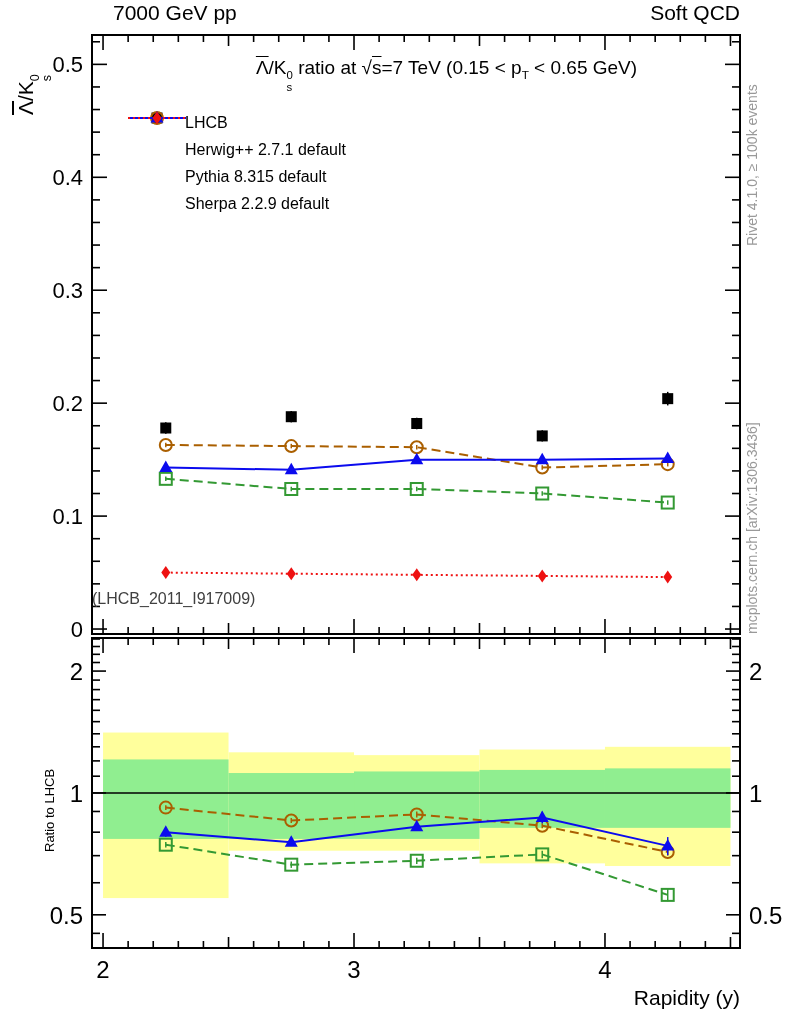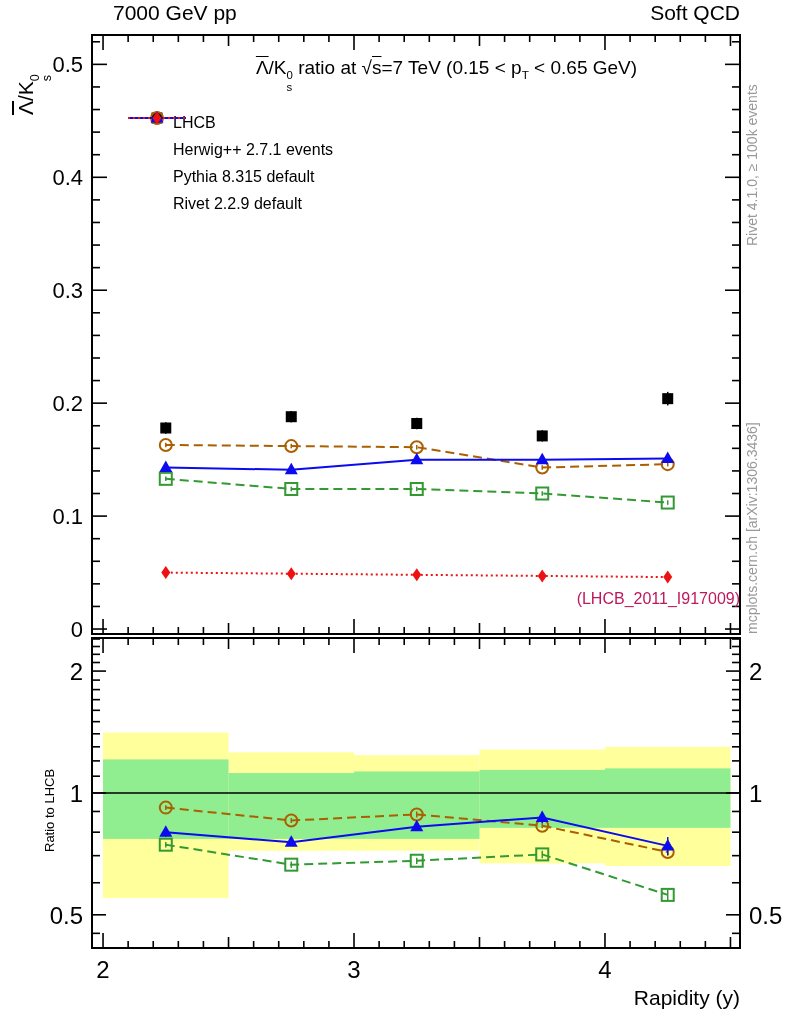--- a/index.html
+++ b/index.html
@@ -10,28 +10,28 @@
   .page svg { position:absolute; left:0; top:0; }
   .hdr-left  { position:absolute; left:101px; top:1px;  font-size:21px; white-space:nowrap;margin-left:12px; }
   .hdr-right { position:absolute; right:46px; top:1px;  font-size:21px; white-space:nowrap; }
   .plot-title{ position:absolute; left:92px;  top:57px; width:709px; text-align:center; font-size:19px; white-space:nowrap; }
   .ovl { text-decoration:overline; }
   .kstack { display:inline-flex; flex-direction:column; font-size:0.60em; line-height:1.0; vertical-align:-0.45em; text-align:left; }
   .subT { font-size:0.62em; vertical-align:-0.45em; }
   .ylab-main { position:absolute; left:14px; top:115px; transform:rotate(-90deg); transform-origin:0 0; font-size:21px; white-space:nowrap; }
   .ratio-ylab{ position:absolute; left:42px; top:852px; transform:rotate(-90deg); transform-origin:0 0; font-size:13px; white-space:nowrap; }
   .xlab { position:absolute; right:46px; top:986px; font-size:21px; white-space:nowrap;text-align:right; }
-  .watermark { position:absolute; left:92px; top:590px; width:648px; text-align:right; font-size:16px; color:#be185d; }
+  .watermark { position:absolute; left:92px; top:590px; width:648px; text-align:left; font-size:16px; color:#404040; }
   .note { position:absolute; transform:rotate(-90deg); transform-origin:0 0; font-size:14px; color:#999; white-space:nowrap; }
   .note-top    { left:744px; top:246px; }
   .note-bottom { left:744px; top:634px; }
   .legend { position:absolute; left:126px; top:109px; }
   .legend-row { display:flex; align-items:center; height:27px; }
   .legend-sample { width:62px; height:18px; display:inline-block; }
-  .legend-label { margin-left:47px; font-size:16px; white-space:nowrap; }
+  .legend-label { margin-left:59px; font-size:16px; white-space:nowrap; }
 </style>
 </head>
 <body>
 
 <div class="page">
 
   <svg id="plot-svg" width="786" height="1024" viewBox="0 0 786 1024">
       <g>
         <rect x="103.04260263361736" y="732.537203487787" width="125.48412083656079" height="165.52093428101068" fill="#ffff9c"></rect>
         <rect x="228.52672347017815" y="752.3129978232032" width="125.48412083656078" height="98.3912263707665" fill="#ffff9c"></rect>
@@ -393,34 +393,34 @@
         </svg>
         <span class="legend-label">LHCB</span>
       </div>
       <div class="legend-row">
         <svg width="62" height="18" class="legend-sample">
           <line x1="2" y1="9" x2="60" y2="9" stroke="#aa5f00" stroke-width="2" stroke-dasharray="9,5"></line>
           <g>
             <circle cx="31" cy="9" r="6" fill="none" stroke="#aa5f00" stroke-width="2"></circle>
           </g>
         </svg>
-        <span class="legend-label">Herwig++ 2.7.1 events</span>
+        <span class="legend-label">Herwig++ 2.7.1 default</span>
       </div>
       <div class="legend-row">
         <svg width="62" height="18" class="legend-sample">
           <line x1="2" y1="9" x2="60" y2="9" stroke="#0b0bee" stroke-width="2"></line>
           <g>
             <path d="M 31 2 L 37.5 13.5 L 24.5 13.5 Z" fill="#0b0bee"></path>
           </g>
         </svg>
         <span class="legend-label">Pythia 8.315 default</span>
       </div>
       <div class="legend-row">
         <svg width="62" height="18" class="legend-sample">
           <line x1="2" y1="9" x2="60" y2="9" stroke="#ee1111" stroke-width="2" stroke-dasharray="2,3"></line>
           <g>
             <path d="M 31 2.5 L 35.5 9 L 31 15.5 L 26.5 9 Z" fill="#ee1111"></path>
           </g>
         </svg>
-        <span class="legend-label">Rivet 2.2.9 default</span>
+        <span class="legend-label">Sherpa 2.2.9 default</span>
       </div>
     </div>
 </div>
 
 </body></html>

